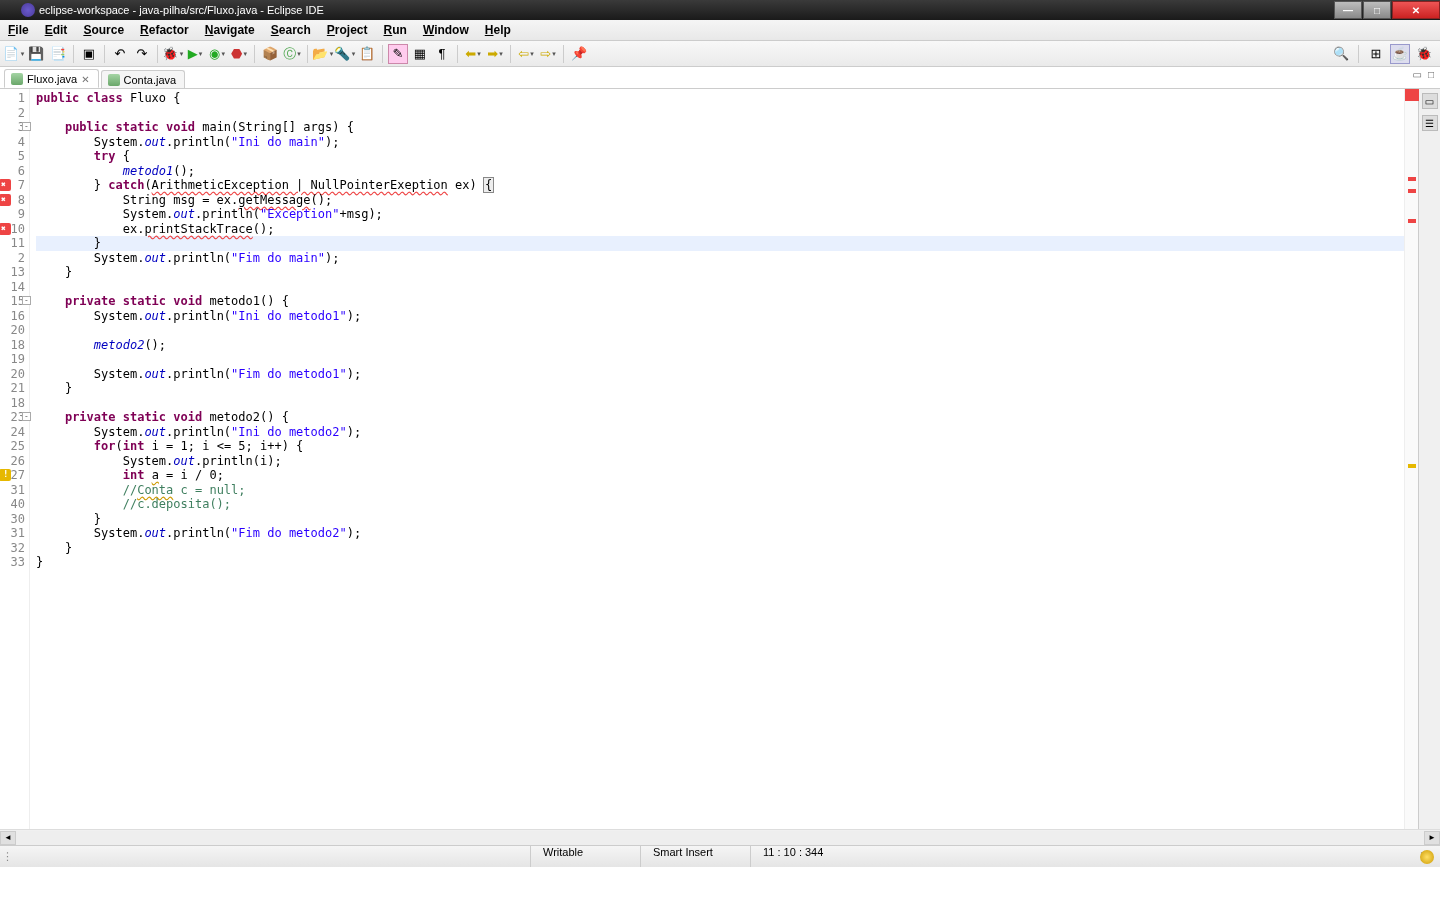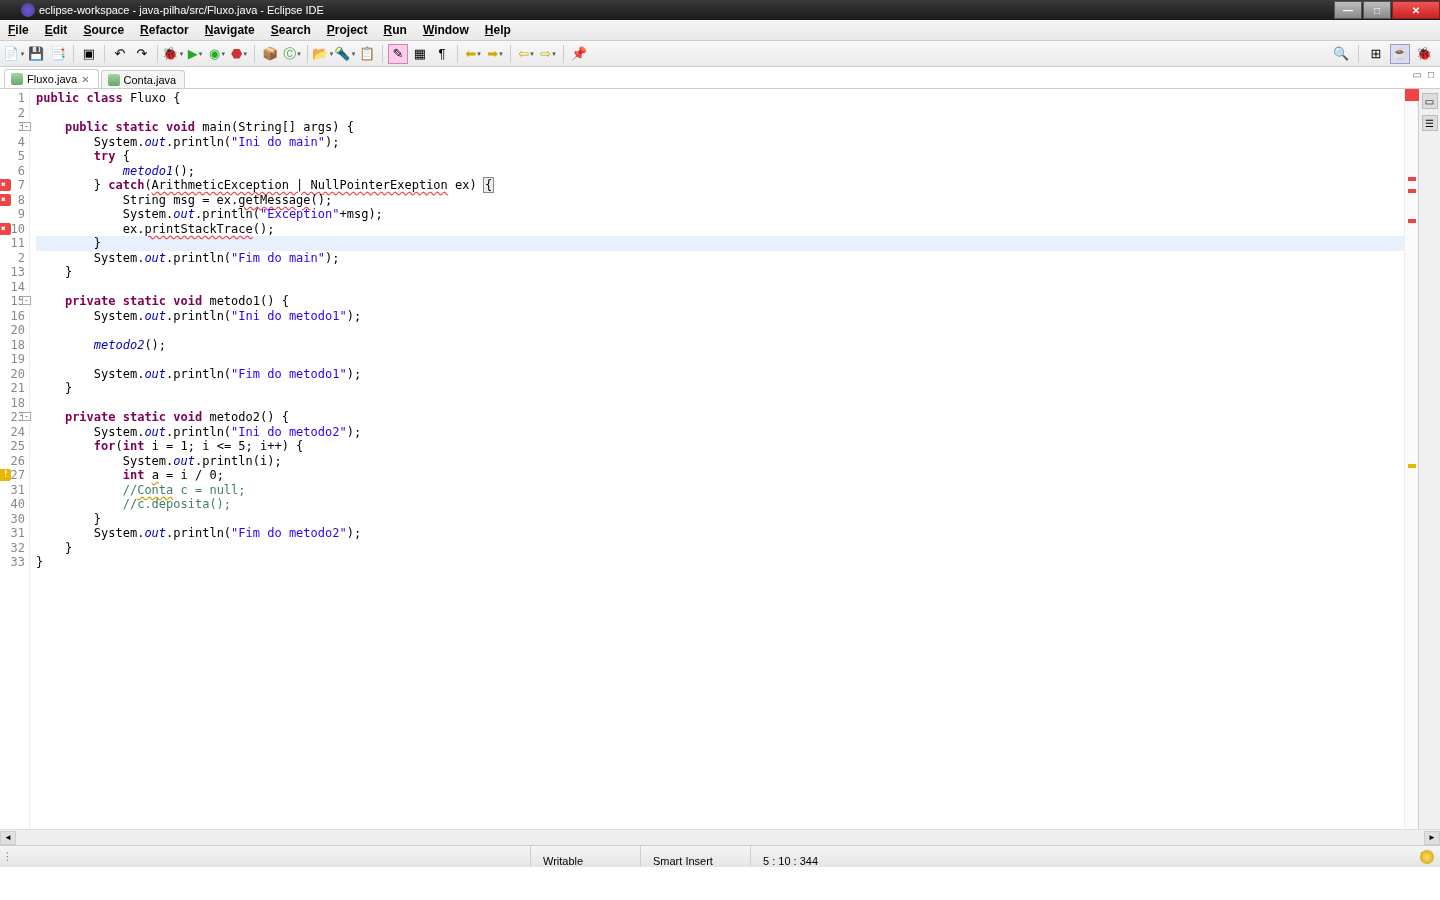--- a/index.html
+++ b/index.html
@@ -49,21 +49,21 @@
 .overview .ovmark { position: absolute; width: 8px; height: 4px; left: 3px; }
 .ov-err { background: #e44; }
 .ov-warn { background: #e6b800; }
 .ov-hdr { position:absolute; top:0; left:0; width:14px; height:12px; background:#e44; }
 .rsidebar { width: 22px; background: #f0f0f0; border-left: 1px solid #ccc; display: flex; flex-direction: column; align-items: center; padding-top: 4px; gap: 6px; }
 .rsidebar .rb { width: 16px; height: 16px; background:#ddd; border:1px solid #bbb; font-size:10px; display:flex; align-items:center; justify-content:center; cursor:pointer; }
 .hscroll { height: 16px; background: #f0f0f0; border-top: 1px solid #ddd; display:flex; align-items:center; }
 .hscroll .harrow { width:16px; height:14px; background:#e0e0e0; border:1px solid #ccc; text-align:center; font-size:8px; line-height:12px; }
 .hscroll .htrack { flex:1; height:14px; background:#eee; }
 .statusbar { height: 22px; background: linear-gradient(#f5f5f5,#e5e5e5); border-top: 1px solid #ccc; display: flex; align-items: center; font-size: 11px; }
-.statusbar .cell { border-left: 1px solid #ccc; padding: 0 12px; height: 100%; display: flex; align-items: flex-end; }
+.statusbar .cell { border-left: 1px solid #ccc; padding: 0 12px; height: 100%; display: flex; align-items: flex-start; }
 .statusbar .stretch { flex: 1; }
 .statusbar .dots { width: 6px; color:#888; padding: 0 2px; }
 .bulb { width: 14px; height: 14px; background: radial-gradient(#ffe066,#cc9900); border-radius: 50%; margin-right: 6px; }
 </style>
 </head>
 <body>
 
 <div class="titlebar">
   <div class="ico"></div>
   <span>eclipse-workspace - java-pilha/src/Fluxo.java - Eclipse IDE</span>
@@ -210,18 +210,18 @@
 <div class="statusbar">
   <div class="dots">⋮</div>
   <div class="stretch"></div>
   <div class="cell" style="min-width:110px">
       <span>Writable</span>
     </div>
   <div class="cell" style="min-width:110px">
       <span>Smart Insert</span>
     </div>
   <div class="cell" style="min-width:140px">
-      <span>5 : 10 : 344</span>
+      <span>11 : 10 : 344</span>
     </div>
   <div class="stretch"></div>
   <div class="dots">⋮</div>
   <div class="bulb"></div>
 </div>
 
 </body></html>

